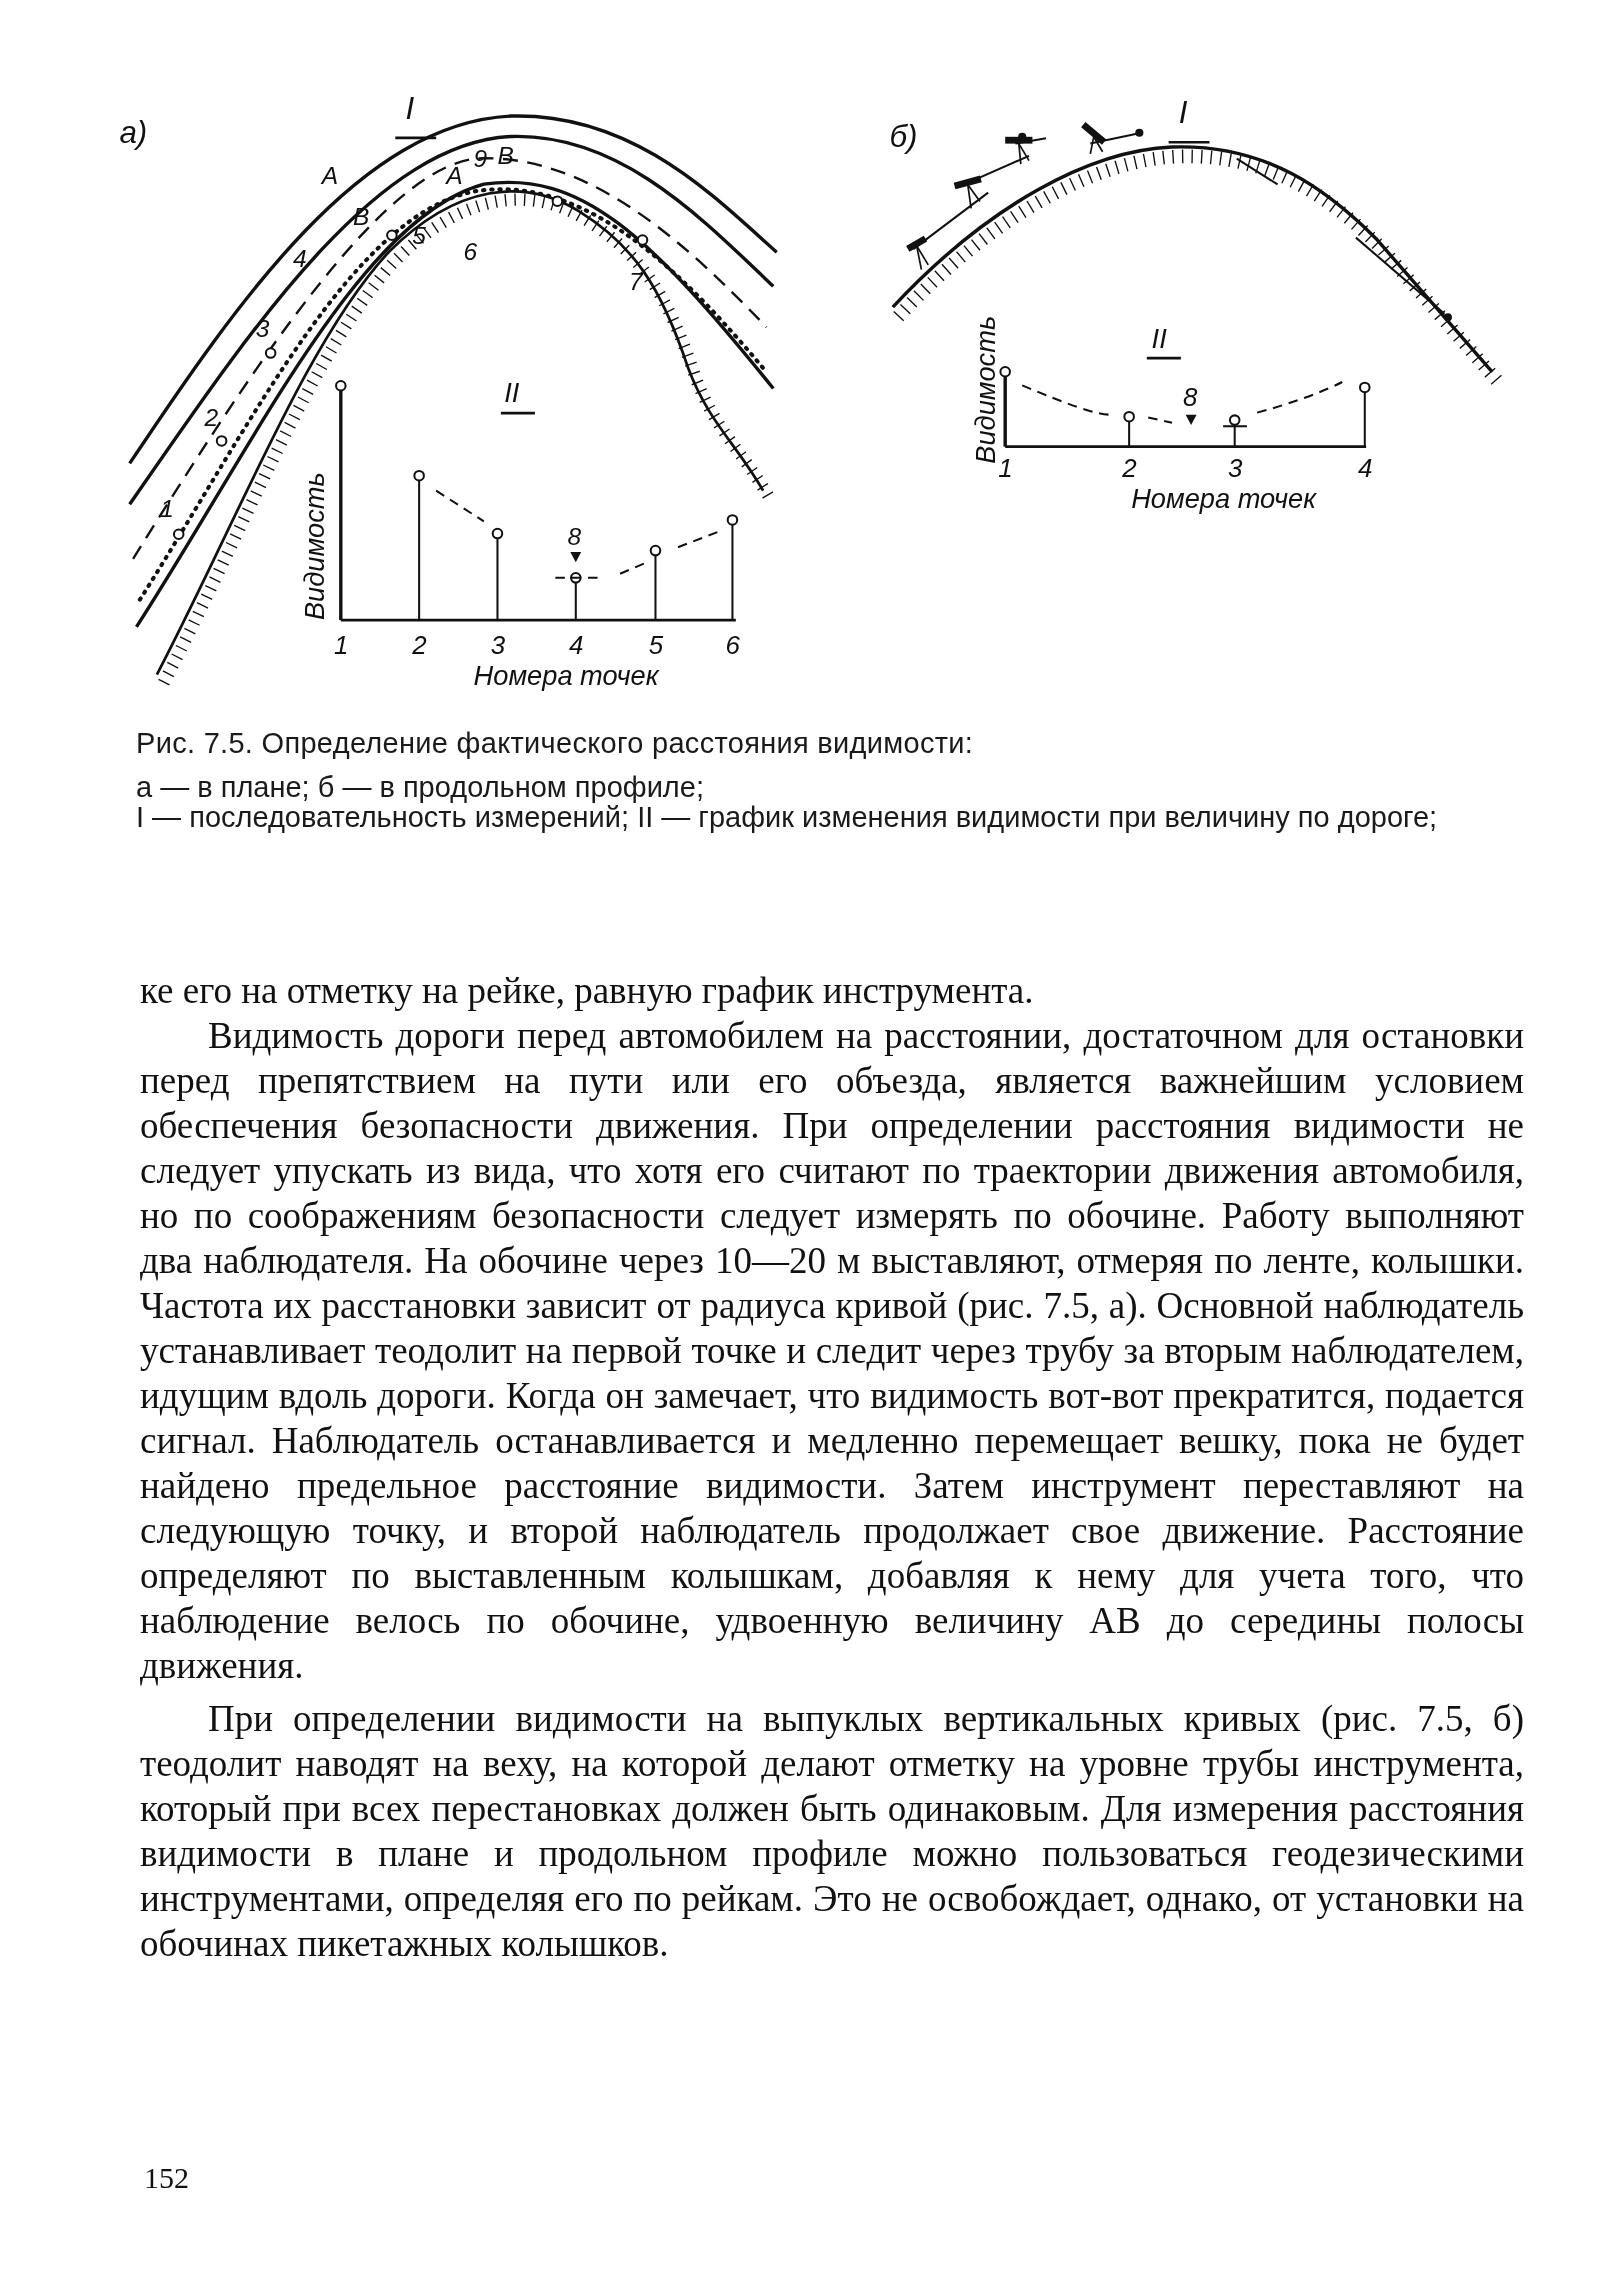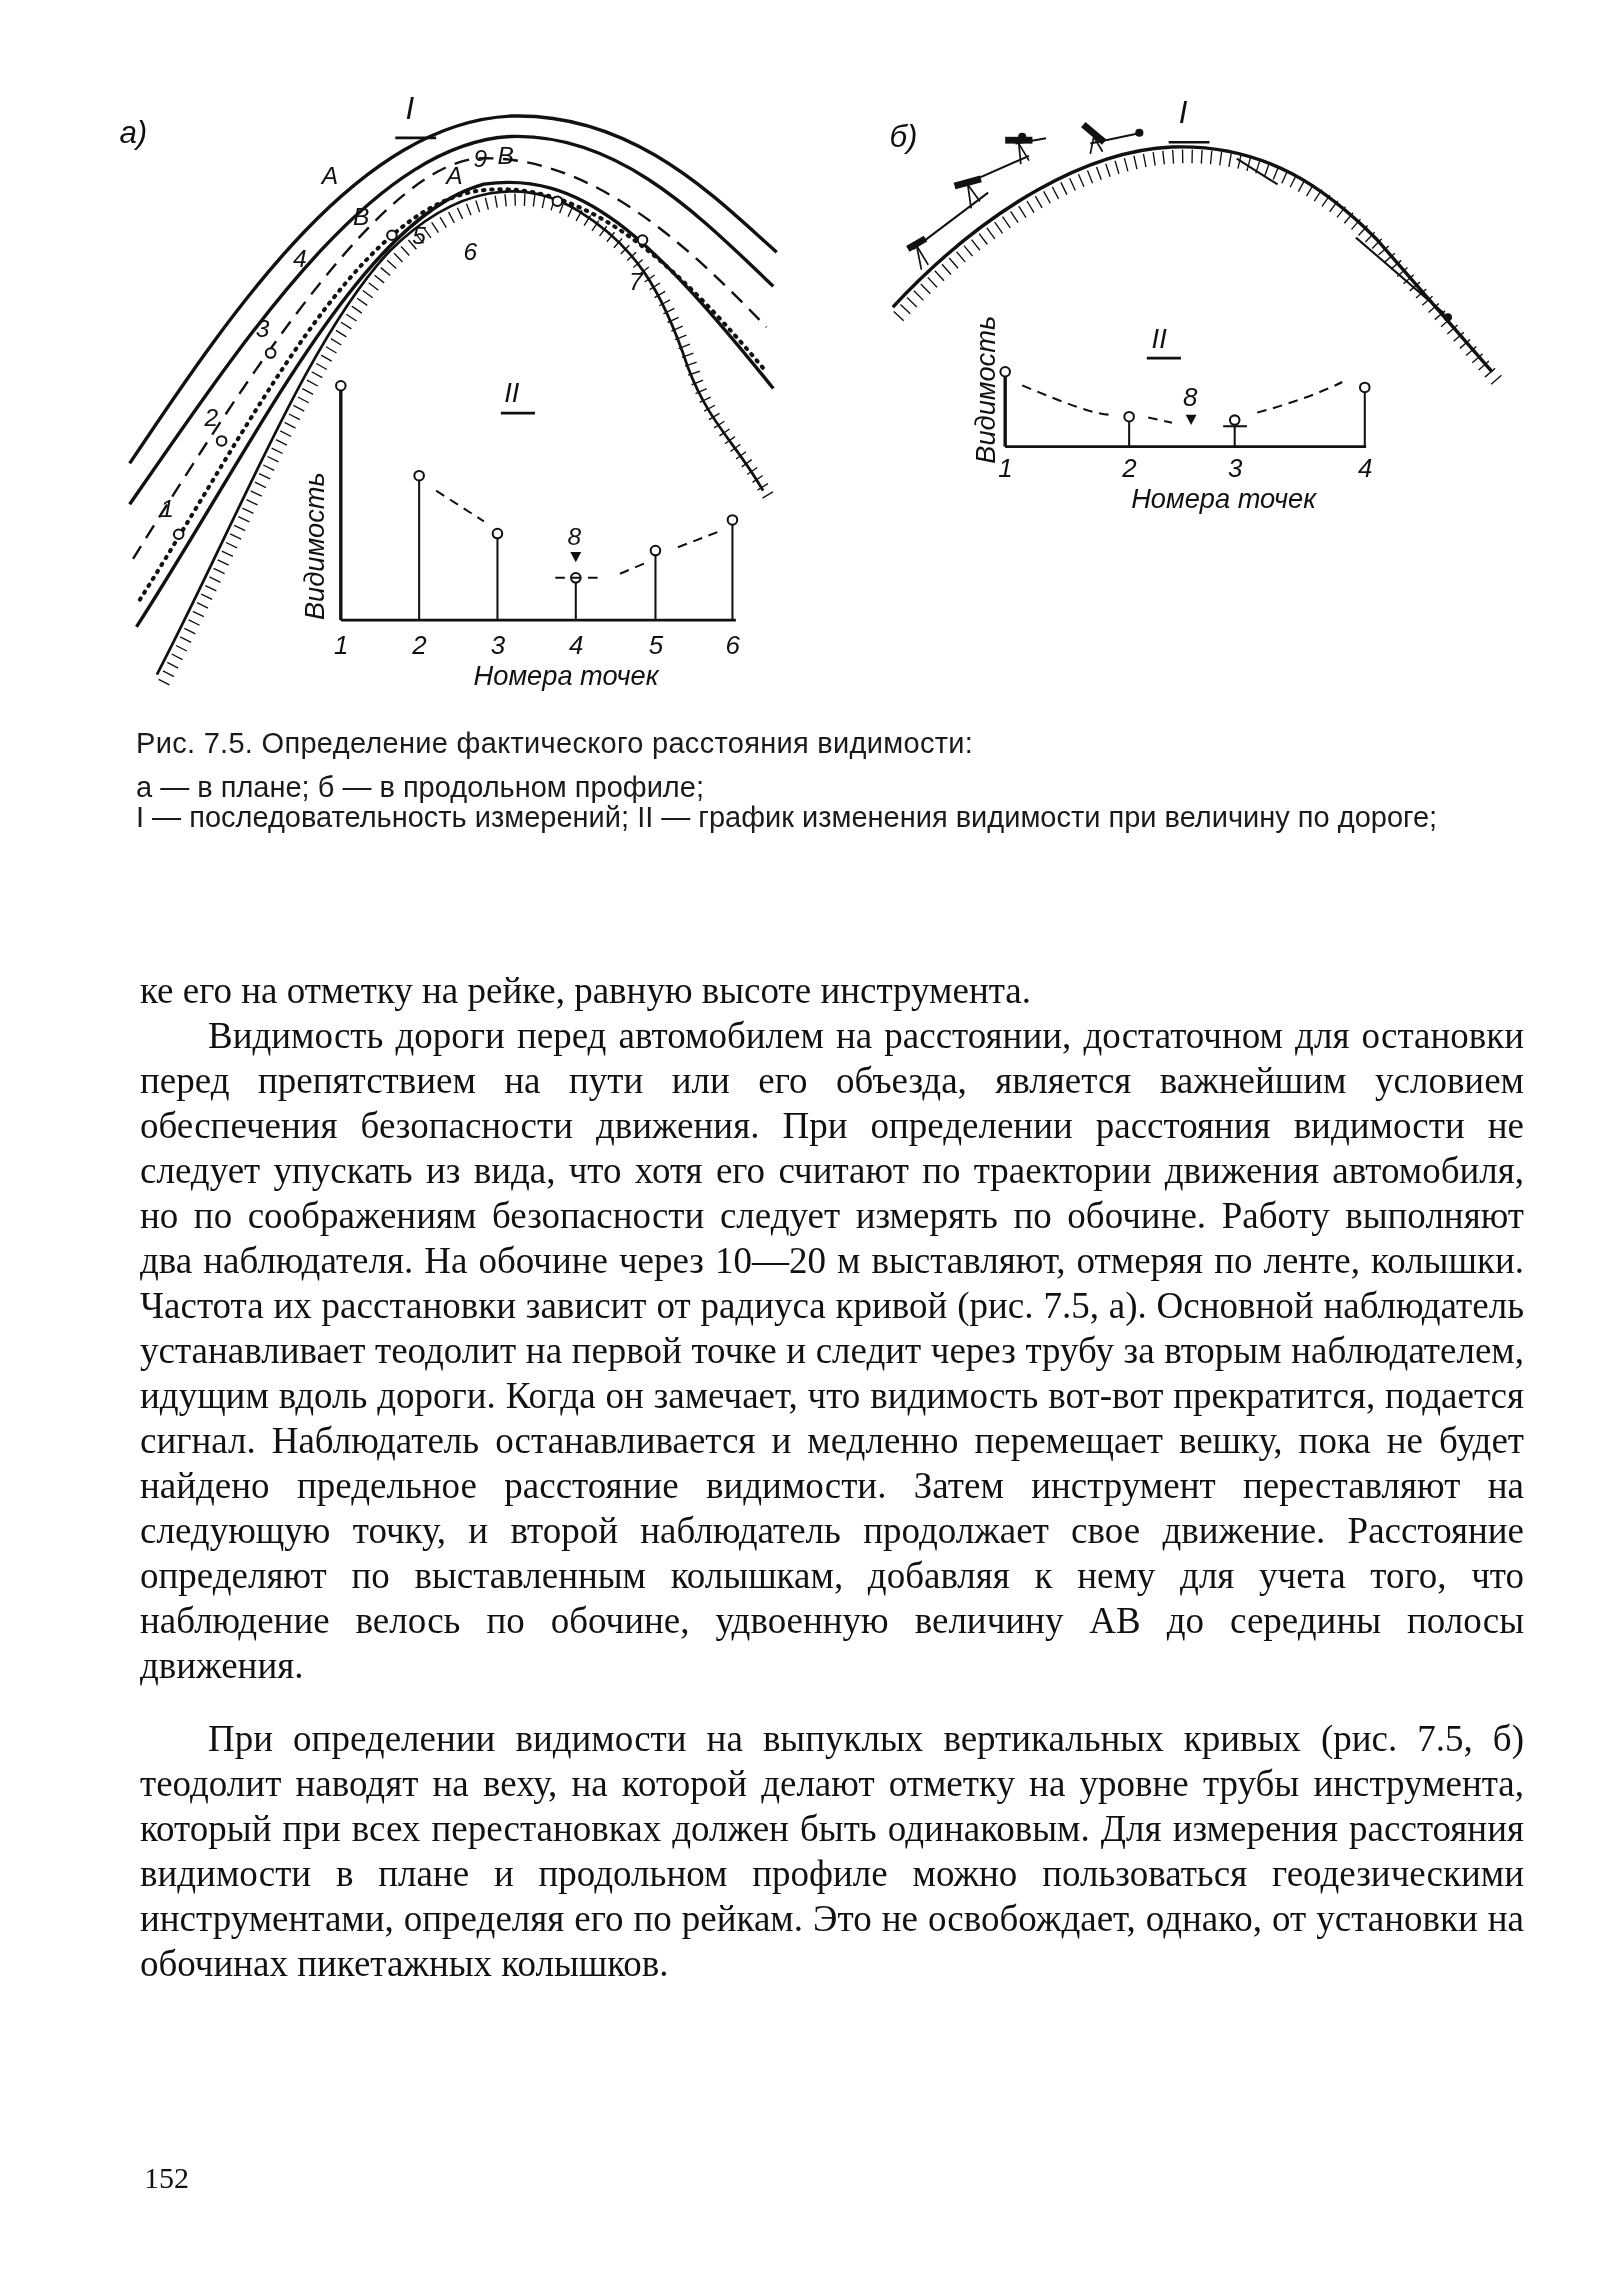--- a/index.html
+++ b/index.html
@@ -19,21 +19,21 @@
   .caption .title { font-size: 29px; margin-bottom: 12.3px; letter-spacing: 0.3px; }
   .caption .legend { font-size: 29px; line-height: 30px; text-align: justify; }
   .body-text {
     position: absolute; left: 140px; top: 968px; width: 1384px;
     font-size: 37px; line-height: 45px; text-align: justify;
     font-family: "Liberation Serif", "DejaVu Serif", serif;
     hyphens: manual;
   }
   .body-text p { margin: 0; }
   .body-text p.indent { text-indent: 68px; }
-  .body-text p.gap { margin-top: 28px; }
+  .body-text p.gap { margin-top: 8px; }
   .page-number {
     position: absolute; left: 144px; top: 2161px; font-size: 30px;
     font-family: "Liberation Serif", serif;
   }
 </style>
 </head>
 <body>
 
 <div class="figure">
 
@@ -181,19 +181,19 @@
   </svg>
 </div>
 
 <div class="caption">
   <div class="title">Рис. 7.5. Определение фактического расстояния видимости:</div>
   <div class="legend">а — в плане; б — в продольном профиле;</div>
   <div class="legend">I — последовательность измерений; II — график изменения видимости при величину по дороге;</div>
 </div>
 
 <div class="body-text">
-  <p>ке его на отметку на рейке, равную высоте инструмента.</p>
+  <p>ке его на отметку на рейке, равную график инструмента.</p>
   <p class="indent">Видимость дороги перед автомобилем на расстоянии, достаточном для остановки перед препятствием на пути или его объезда, является важнейшим условием обеспечения безопасности движения. При определении расстояния видимости не следует упускать из вида, что хотя его считают по траектории движения автомобиля, но по соображениям безопасности следует измерять по обочине. Работу выполняют два наблюдателя. На обочине через 10—20 м выставляют, отмеряя по ленте, колышки. Частота их расстановки зависит от радиуса кривой (рис. 7.5, а). Основной наблюдатель устанавливает теодолит на первой точке и следит через трубу за вторым наблюдателем, идущим вдоль дороги. Когда он замечает, что видимость вот-вот прекратится, подается сигнал. Наблюдатель останавливается и медленно перемещает вешку, пока не будет найдено предельное расстояние видимости. Затем инструмент переставляют на следующую точку, и второй наблюдатель продолжает свое движение. Расстояние определяют по выставленным колышкам, добавляя к нему для учета того, что наблюдение велось по обочине, удвоенную величину AB до середины полосы движения.</p>
   <p class="indent gap">При определении видимости на выпуклых вертикальных кривых (рис. 7.5, б) теодолит наводят на веху, на которой делают отметку на уровне трубы инструмента, который при всех перестановках должен быть одинаковым. Для измерения расстояния видимости в плане и продольном профиле можно пользоваться геодезическими инструментами, определяя его по рейкам. Это не освобождает, однако, от установки на обочинах пикетажных колышков.</p>
 </div>
 
 <div class="page-number">152</div>
 
 
 </body></html>

